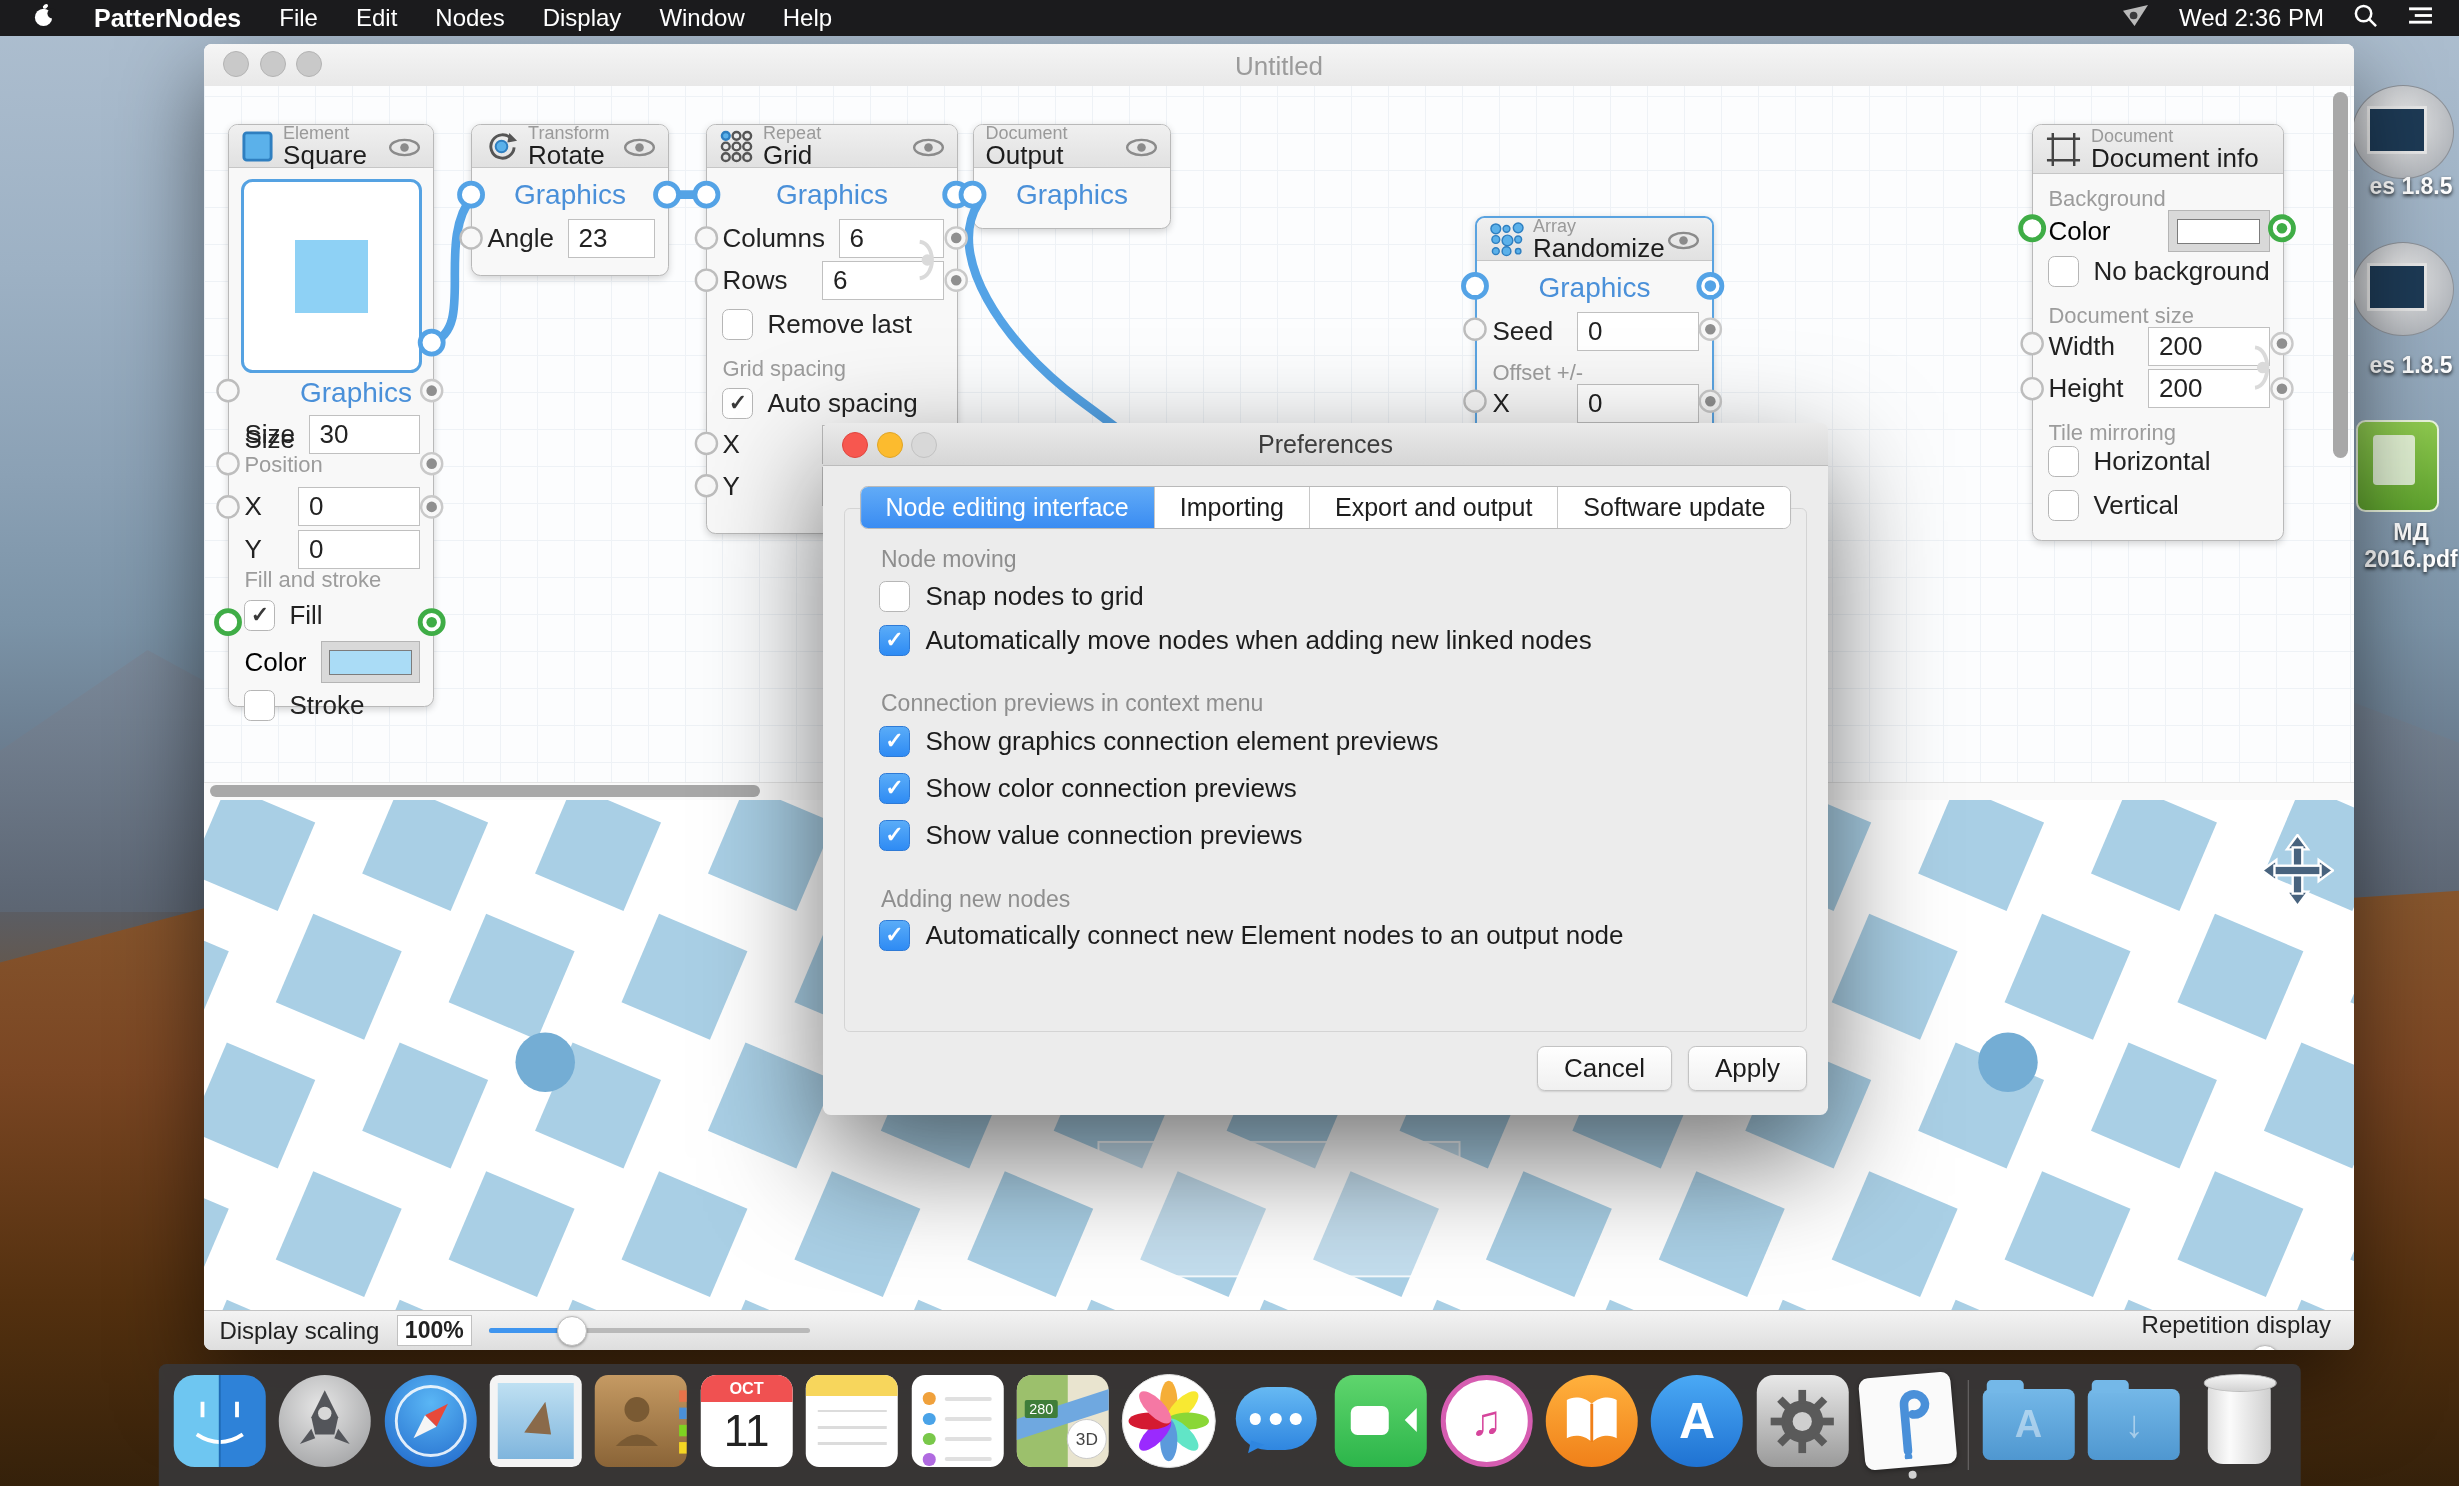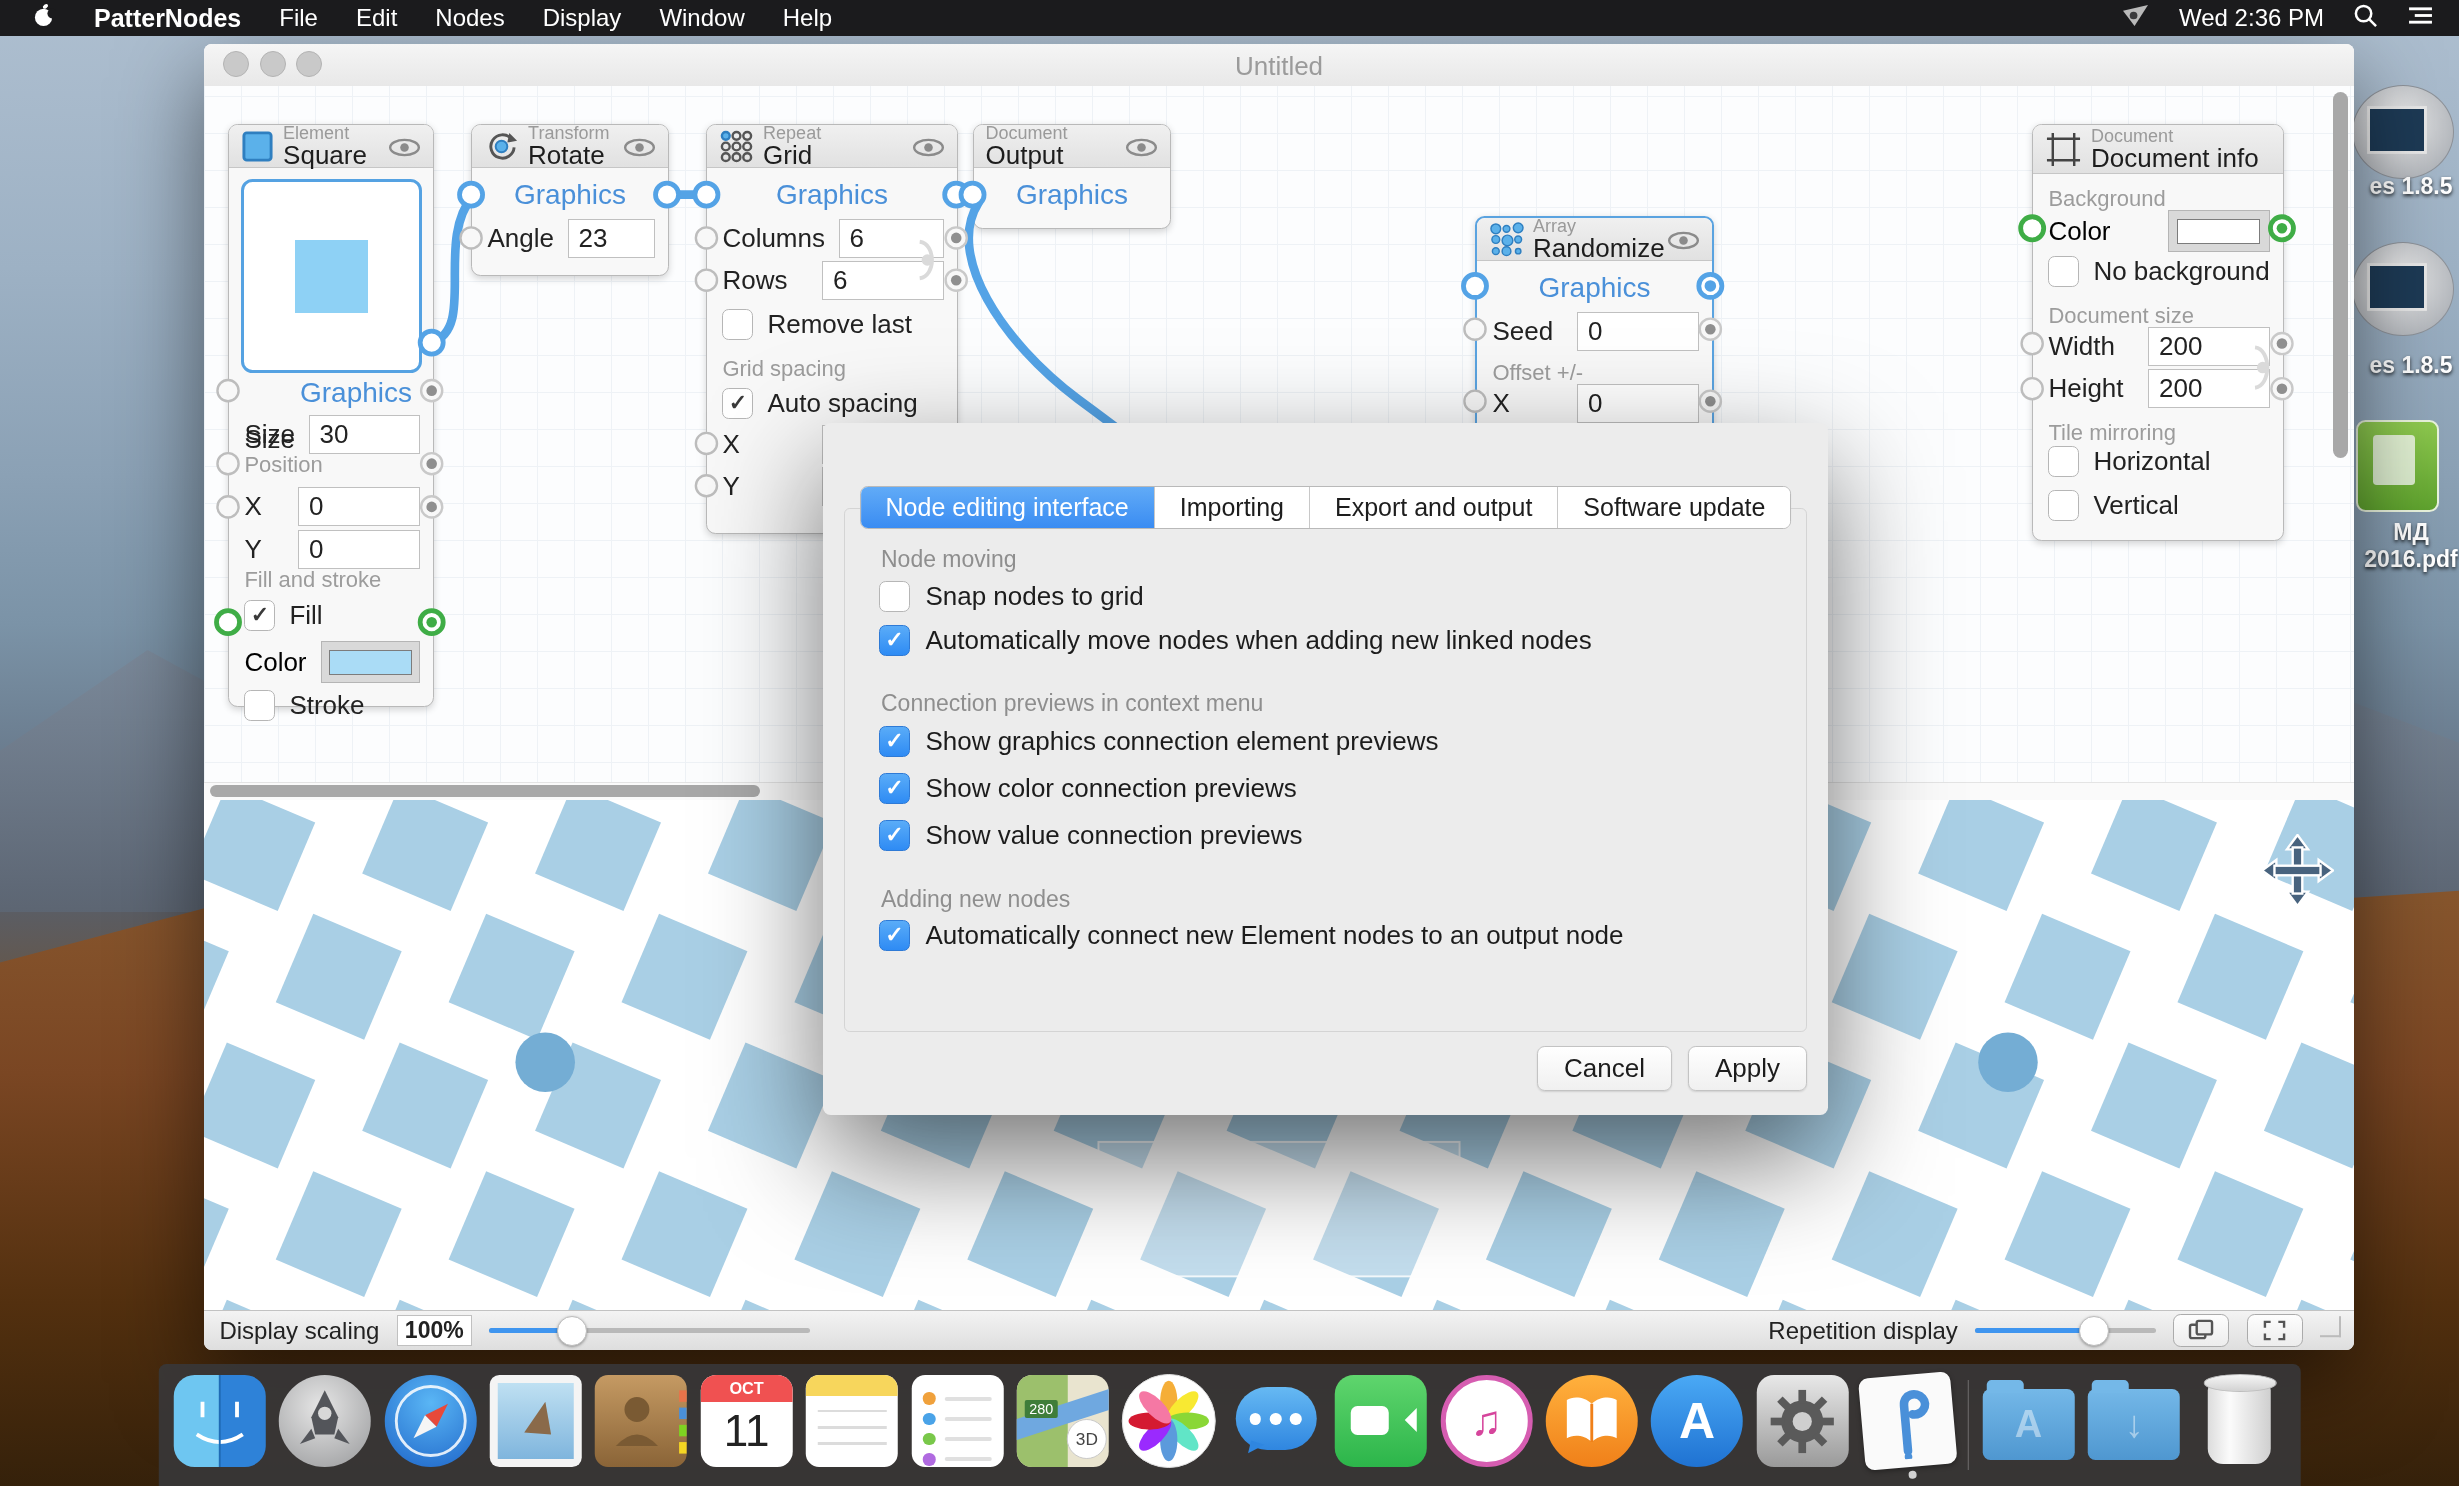--- a/index.html
+++ b/index.html
@@ -97,21 +97,21 @@
   
   .wfooter{position:absolute;left:0;top:1266px;width:2150px;height:39px;
     background:linear-gradient(#f3f3f3,#dedede);border-top:1px solid #c2c2c2;font-size:24px;}
   .wf-left{position:absolute;left:15.4px;top:0;height:39px;display:flex;align-items:center;gap:17.3px;}
   .wf-field{width:73px;height:29px;background:#fff;border:1px solid #c0c0c0;display:flex;
     align-items:center;justify-content:center;font-weight:bold;font-size:23px;}
   .slider{position:relative;height:5.8px;border-radius:2.9px;background:#b9b9b9;}
   .slider .fill{position:absolute;left:0;top:0;bottom:0;background:#3f95ef;border-radius:2.9px;}
   .slider .thumb{position:absolute;top:-11.5px;width:28px;height:28px;border-radius:50%;background:#fff;
     border:1px solid #bdbdbd;box-shadow:0 1px 2.9px rgba(0,0,0,.35);}
-  .wf-right{position:absolute;right:13px;top:0;height:39px;display:flex;align-items:center;gap:17.3px;}
+  .wf-right{position:absolute;right:23px;top:0;height:39px;display:flex;align-items:center;gap:17.3px;flex-direction:column;}
   .wf-btn{width:54px;height:31px;border:1px solid #ababab;border-radius:7.7px;background:linear-gradient(#fdfdfd,#ededed);
     display:flex;align-items:center;justify-content:center;}
   .grip{width:19px;height:19px;border-right:2.9px solid #bbb;border-bottom:2.9px solid #bbb;transform:translateY(-3.8px);}
 
   
   .dialog{position:absolute;left:823px;top:423px;width:1005px;height:692px;background:#ececec;
     border-radius:7.7px;box-shadow:0 43px 115px rgba(0,0,0,.55);z-index:20;}
   .dtitle{position:relative;height:42px;background:linear-gradient(#eaeaea,#d6d6d6);
     border-bottom:1px solid #bcbcbc;border-radius:7.7px 7.7px 0 0;}
   .dtl{position:absolute;top:8.6px;width:24px;height:24px;border-radius:50%;}
@@ -706,20 +706,26 @@
         <polygon points="38,75 27,60 49,60"></polygon>
         <polygon points="1,38 16,27 16,49"></polygon>
         <polygon points="75,38 60,27 60,49"></polygon>
         <rect x="33" y="14" width="10" height="48"></rect>
         <rect x="14" y="33" width="48" height="10"></rect>
       </g>
     </svg>
   </div>
 
   <div class="dialog">
+    <div class="dtitle">
+      <div class="dtl red" style="left:19px"></div>
+      <div class="dtl yel" style="left:54px"></div>
+      <div class="dtl gry" style="left:88px"></div>
+      <div class="dtitle-text">Preferences</div>
+    </div>
     <div class="tabbox"></div>
     <div class="tabs">
       <div class="tab sel">Node editing interface</div>
       <div class="tab">Importing</div>
       <div class="tab">Export and output</div>
       <div class="tab">Software update</div>
     </div>
 
     <div class="p-h" style="top:123px">Node moving</div>
     <div class="p-row" style="top:152px">

